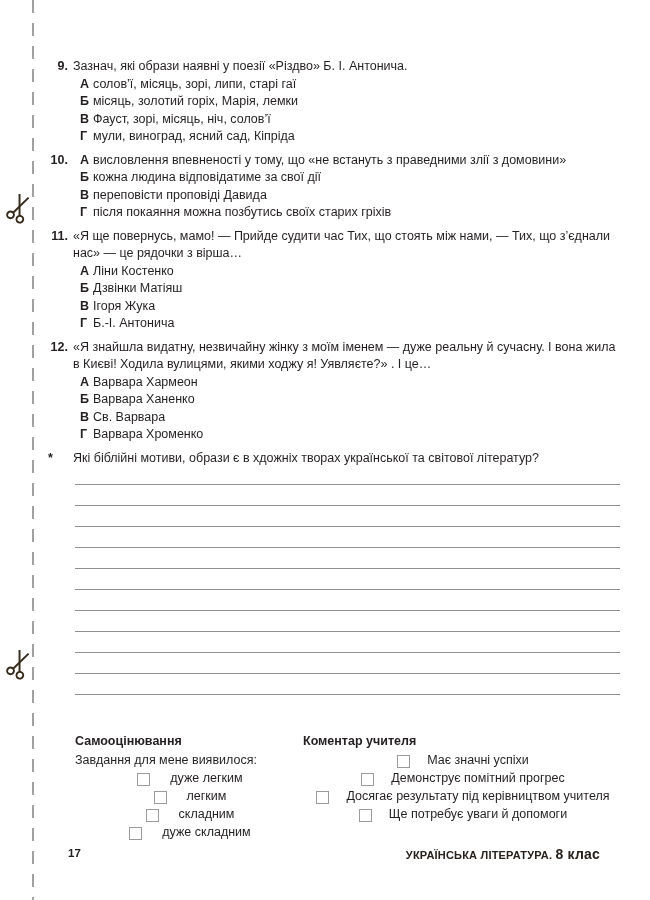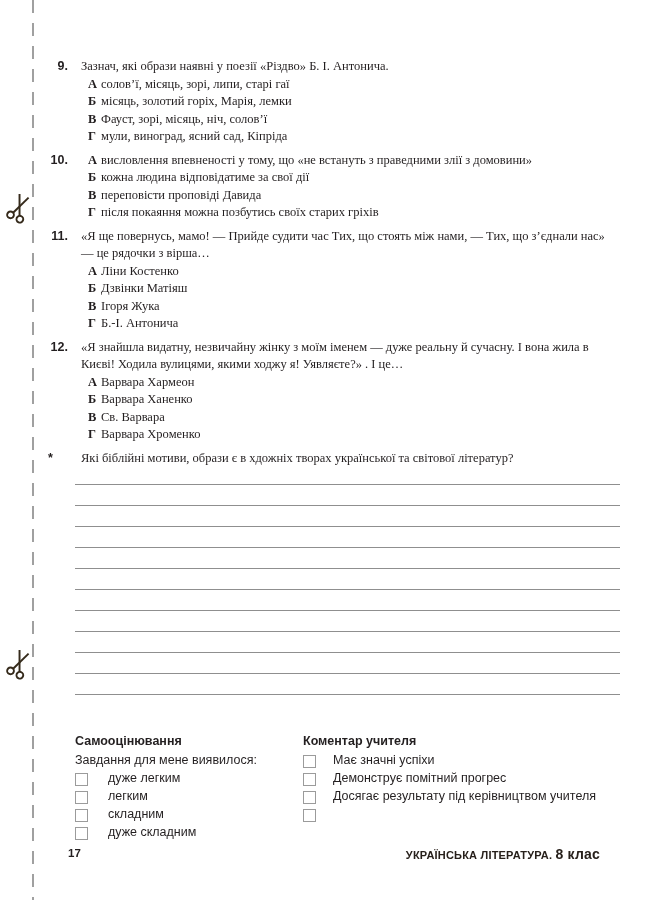--- a/index.html
+++ b/index.html
@@ -13,32 +13,32 @@
     position:absolute; left:32px; top:0; bottom:0; width:2px;
     background:repeating-linear-gradient(to bottom,#a0a0a0 0 13px,transparent 13px 23px);
   }
   .scissors { position:absolute; left:5px; width:28px; height:38px; }
   .scissors.s1 { top:192px; transform:rotate(22deg); }
   .scissors.s2 { top:648px; transform:rotate(22deg); }
   .content { position:absolute; left:46px; top:58px; width:574px; }
   .q { display:flex; margin-bottom:6px; }
   .q-num { flex:none; width:22px; text-align:right; font-weight:bold; }
   .q-star { flex:none; width:22px; text-align:left; font-weight:bold; padding-left:2px; }
-  .q-body { flex:1; margin-left:13px;font-family:Liberation Serif, serif; }
+  .q-body { flex:1; margin-left:5px; }
   .opt { display:flex; }
   .opt-letter { flex:none; width:13px; margin-left:7px; font-weight:bold; }
   .opt-text { flex:1; }
   .answer-lines { margin-left:29px; margin-top:-3px; }
   .answer-line { height:21px; border-bottom:1px solid #8f8f8f; }
   .assess { position:relative; margin-left:29px; margin-top:22px; height:110px; }
   .col-left { position:absolute; left:0; top:0; width:230px; }
   .col-right { position:absolute; left:228px; top:0; width:320px; }
   .sec-title { font-weight:bold; height:19px;margin-top:16px; }
   .sec-sub { height:18px; }
-  .cb-row { display:flex; align-items:center; height:18px; }
+  .cb-row { display:flex; align-items:center; height:18px;justify-content:center; }
   .checkbox {
     flex:none; width:13px; height:13px; border:1.5px solid #9b9b9b;
     background:#ffffff; margin-right:0;
   }
   .col-left .cb-label { margin-left:20px; }
   .col-right .cb-label { margin-left:17px; }
   .footer { position:absolute; left:46px; right:30px; top:845px; height:16px; }
   .footer-page { position:absolute; left:2px; top:0; font-weight:bold; font-size:11.5px;margin-left:20px; }
   .footer-book {
     position:absolute; right:20px; top:1px; font-weight:bold; font-size:11px;
@@ -220,20 +220,21 @@
         <div class="cb-row">
           <span class="checkbox"></span>
           <span class="cb-label">Демонструє помітний прогрес</span>
         </div>
         <div class="cb-row">
           <span class="checkbox"></span>
           <span class="cb-label">Досягає результату під керівництвом учителя</span>
         </div>
         <div class="cb-row">
           <span class="checkbox"></span>
+          <span class="cb-label">Ще потребує уваги й допомоги</span>
         </div>
       </div>
 
     </div>
   </div>
 
   <div class="footer">
     <span class="footer-page">17</span>
     <span class="footer-book">
       <span>УКРАЇНСЬКА ЛІТЕРАТУРА.</span>

